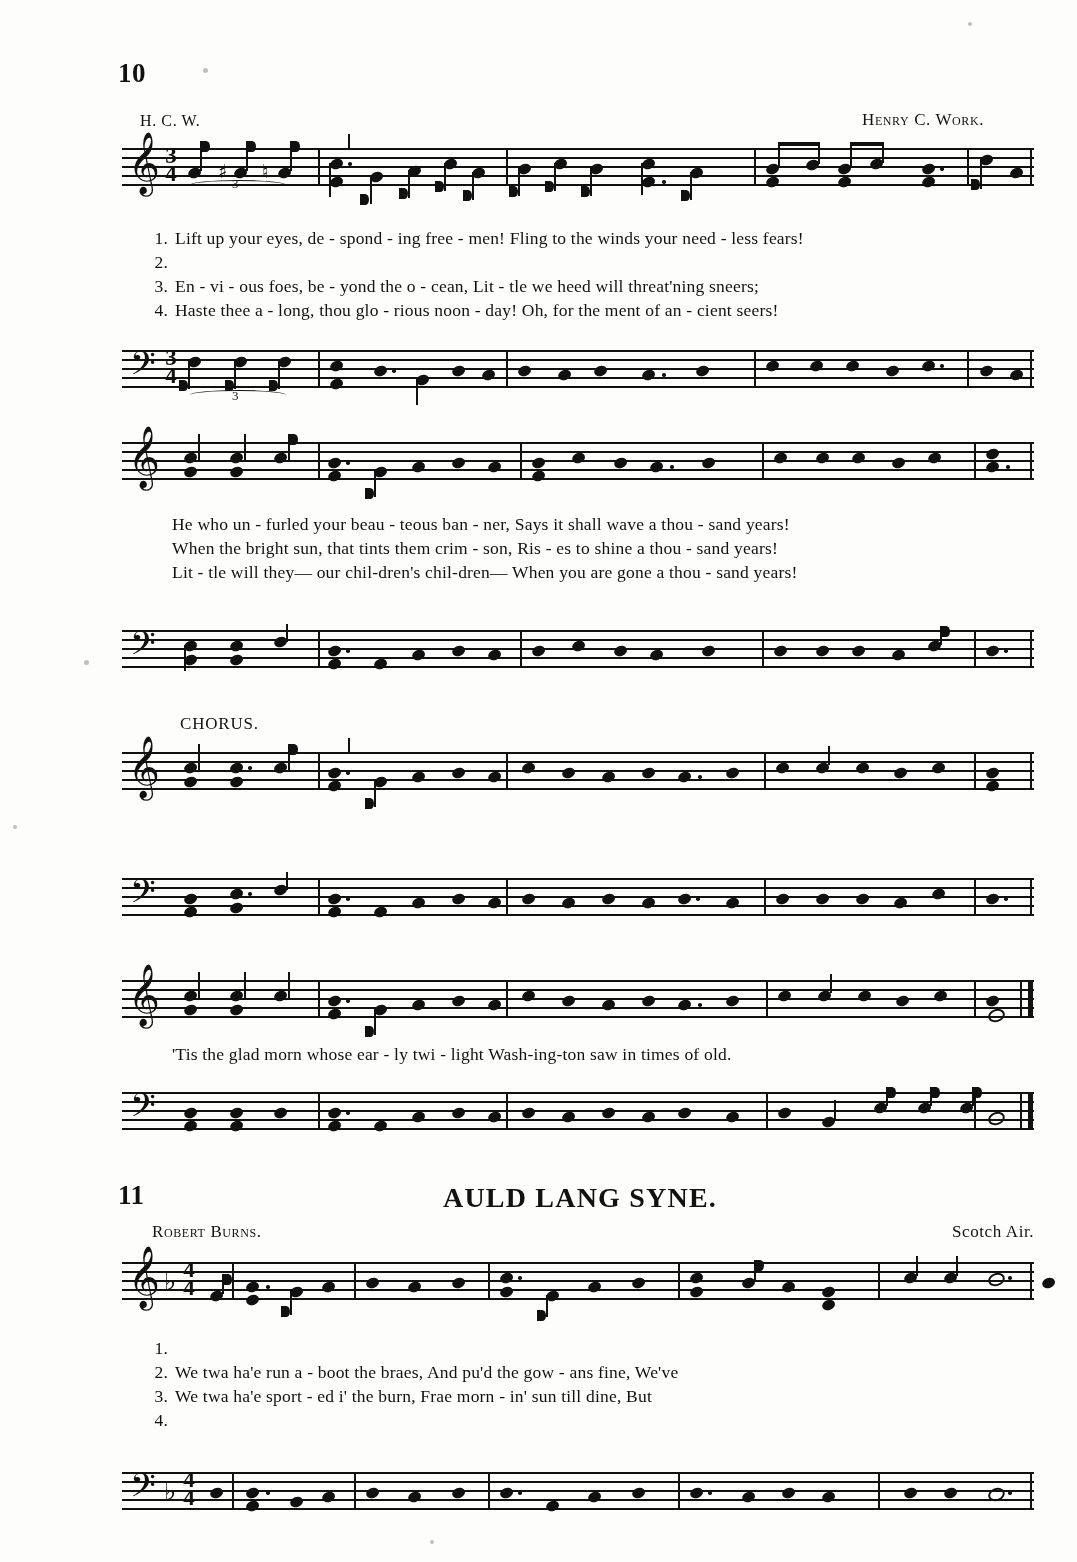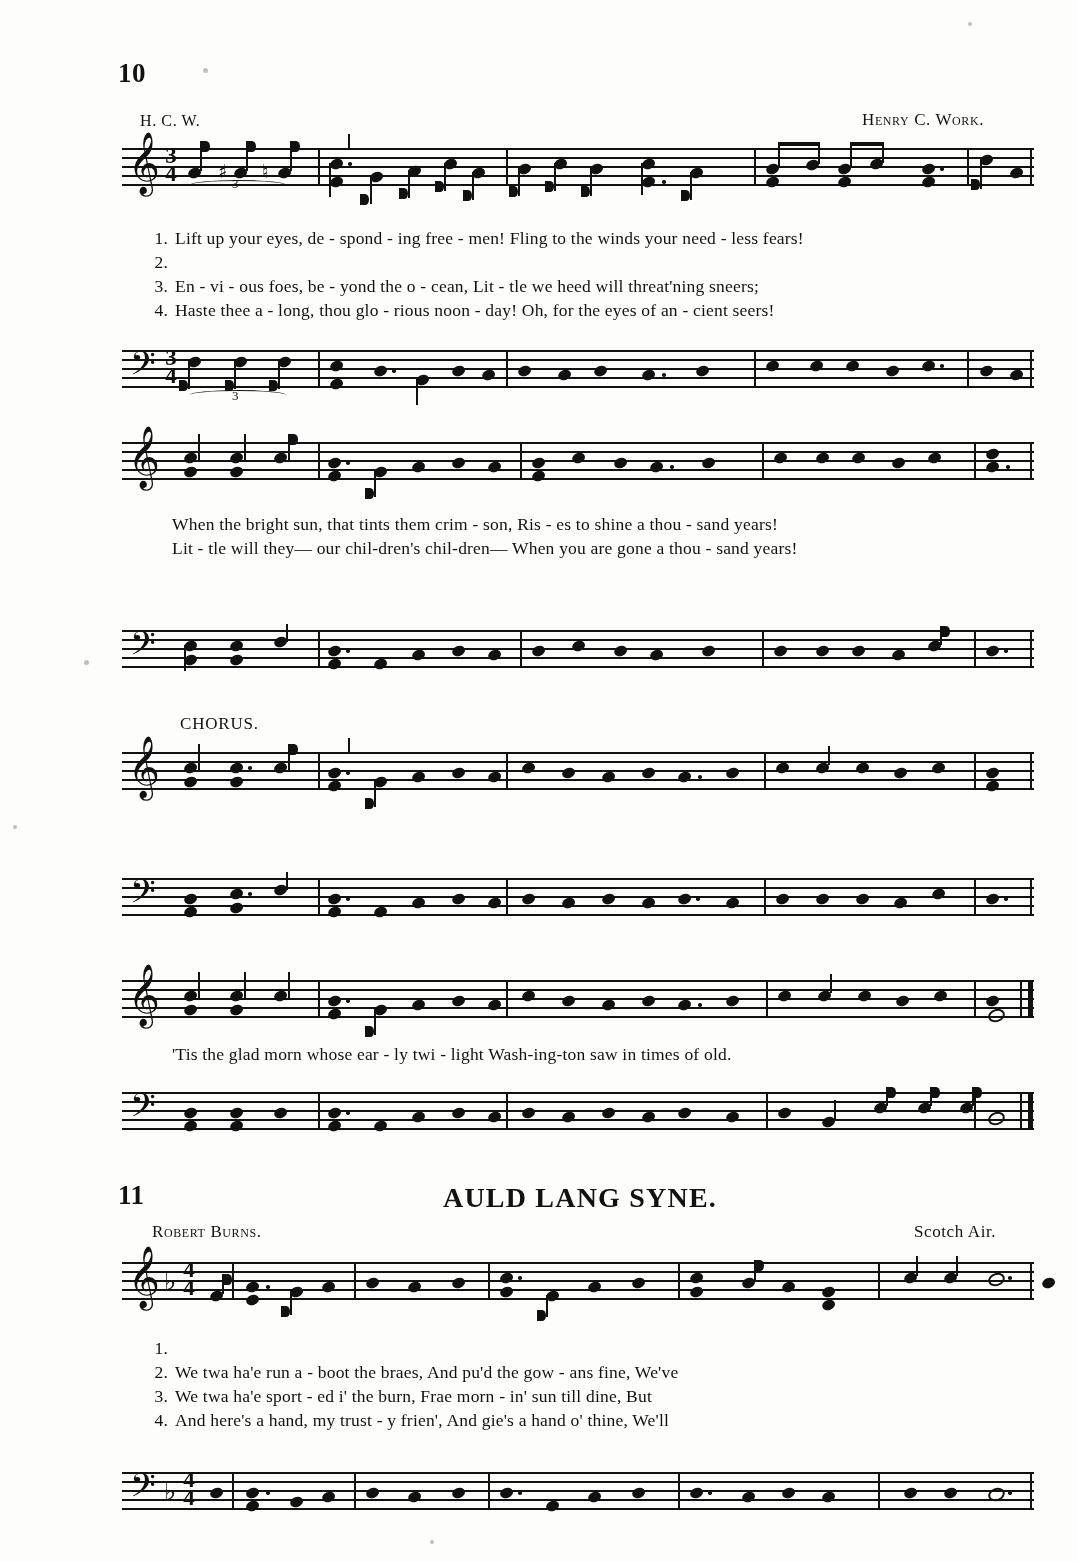--- a/index.html
+++ b/index.html
@@ -315,21 +315,21 @@
     </div>
     <div class="lyric-line">
       <span class="vnum">2.</span>
     </div>
     <div class="lyric-line">
       <span class="vnum">3.</span>
       <span class="words">En - vi - ous foes, be - yond the o - cean, Lit - tle we heed will threat'ning sneers;</span>
     </div>
     <div class="lyric-line">
       <span class="vnum">4.</span>
-      <span class="words">Haste thee a - long, thou glo - rious noon - day! Oh, for the eyes of an - cient seers!</span>
+      <span class="words">Haste thee a - long, thou glo - rious noon - day! Oh, for the ment of an - cient seers!</span>
     </div>
   </div>
 
   <div class="system" style="left:122px;top:350px;width:912px;height:46px;">
     <div class="staff" style="top:0;width:912px;height:38px;">
       <div class="ln"></div>
         <div class="ln"></div>
         <div class="ln"></div>
         <div class="ln"></div>
         <div class="ln"></div>
@@ -427,20 +427,23 @@
     <div class="nh" style="left:694px;top:11px;"></div>
     <div class="nh" style="left:730px;top:11px;"></div>
     <div class="nh" style="left:770px;top:16px;"></div>
     <div class="nh" style="left:806px;top:11px;"></div>
     <div class="nh" style="left:864px;top:20px;"></div>
     <div class="dot" style="left:884px;top:23px;"></div>
     <div class="nh" style="left:864px;top:7px;"></div>
   </div>
 
   <div class="lyric-block" style="left:172px;top:514px;">
+    <div class="lyric-line">
+      <span class="words">He who un - furled your beau - teous ban - ner, Says it shall wave a thou - sand years!</span>
+    </div>
     <div class="lyric-line">
       <span class="words">When the bright sun, that tints them crim - son, Ris - es to shine a thou - sand years!</span>
     </div>
     <div class="lyric-line">
       <span class="words">Lit - tle will they— our chil-dren's chil-dren— When you are gone a thou - sand years!</span>
     </div>
   </div>
 
   <div class="system" style="left:122px;top:630px;width:912px;height:46px;">
     <div class="staff" style="top:0;width:912px;height:38px;">
@@ -691,21 +694,21 @@
     <div class="flag" style="left:809px;top:-5px;"></div>
     <div class="nh" style="left:838px;top:11px;"></div>
     <div class="stem" style="left:850px;top:-5px;height:19px;"></div>
     <div class="flag" style="left:851px;top:-5px;"></div>
     <div class="nh open" style="left:866px;top:20px;"></div>
   </div>
 
   <div class="hymn-number" style="left:118px;top:1180px;">11</div>
   <div class="hymn-title" style="left:260px;top:1182px;width:640px;">AULD LANG SYNE.</div>
   <div class="credit-left smallcaps" style="left:152px;top:1222px;font-size:17px;">Robert Burns.</div>
-  <div class="credit-right" style="left:914px;top:1222px;font-size:17px;">Scotch Air.</div>
+  <div class="credit-right" style="left:952px;top:1222px;font-size:17px;">Scotch Air.</div>
 
   <div class="system" style="left:122px;top:1262px;width:912px;height:46px;">
     <div class="staff" style="top:0;width:912px;height:38px;">
       <div class="ln"></div>
         <div class="ln"></div>
         <div class="ln"></div>
         <div class="ln"></div>
         <div class="ln"></div>
     </div>
     <div class="clef treble" style="left:6px;">𝄞</div>
@@ -767,21 +770,20 @@
     <div class="lyric-line">
       <span class="vnum">2.</span>
       <span class="words">We twa ha'e run a - boot the braes, And pu'd the gow - ans fine, We've</span>
     </div>
     <div class="lyric-line">
       <span class="vnum">3.</span>
       <span class="words">We twa ha'e sport - ed i' the burn, Frae morn - in' sun till dine, But</span>
     </div>
     <div class="lyric-line">
       <span class="vnum">4.</span>
-      <span class="words">And here's a hand, my trust - y frien', And gie's a hand o' thine, We'll</span>
     </div>
   </div>
 
   <div class="system" style="left:122px;top:1472px;width:912px;height:46px;">
     <div class="staff" style="top:0;width:912px;height:38px;">
       <div class="ln"></div>
         <div class="ln"></div>
         <div class="ln"></div>
         <div class="ln"></div>
         <div class="ln"></div>

